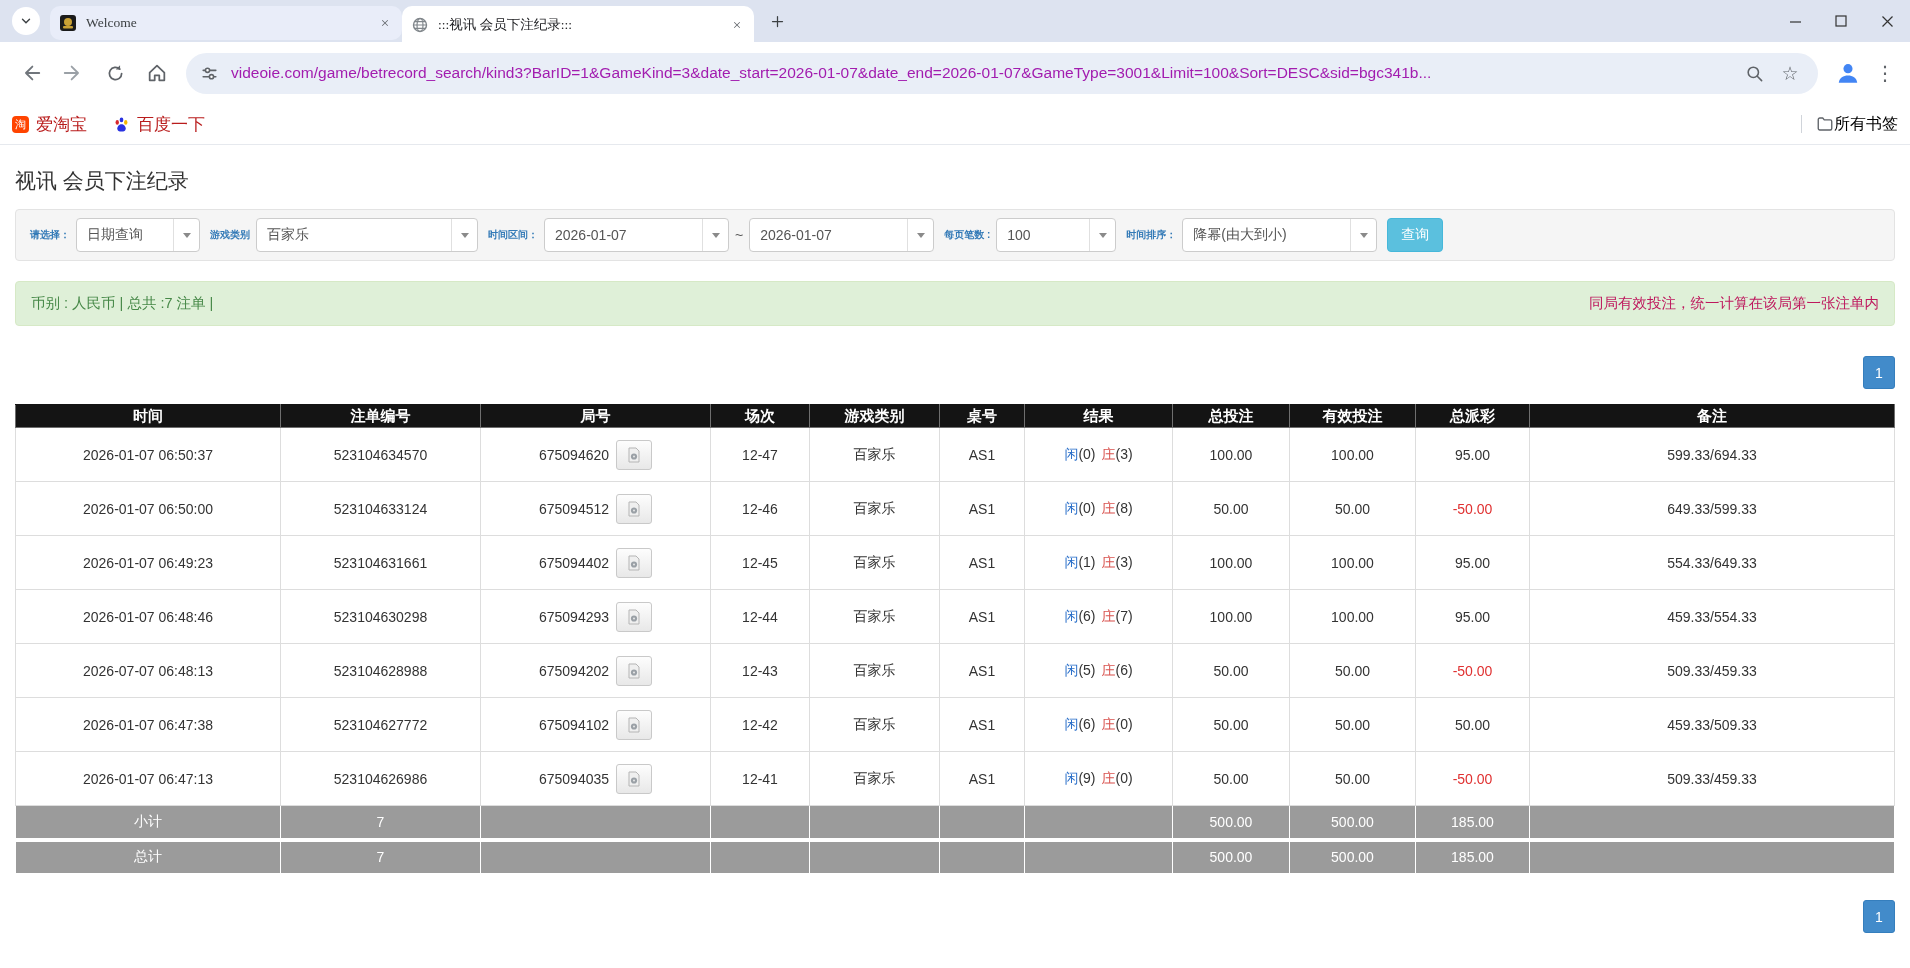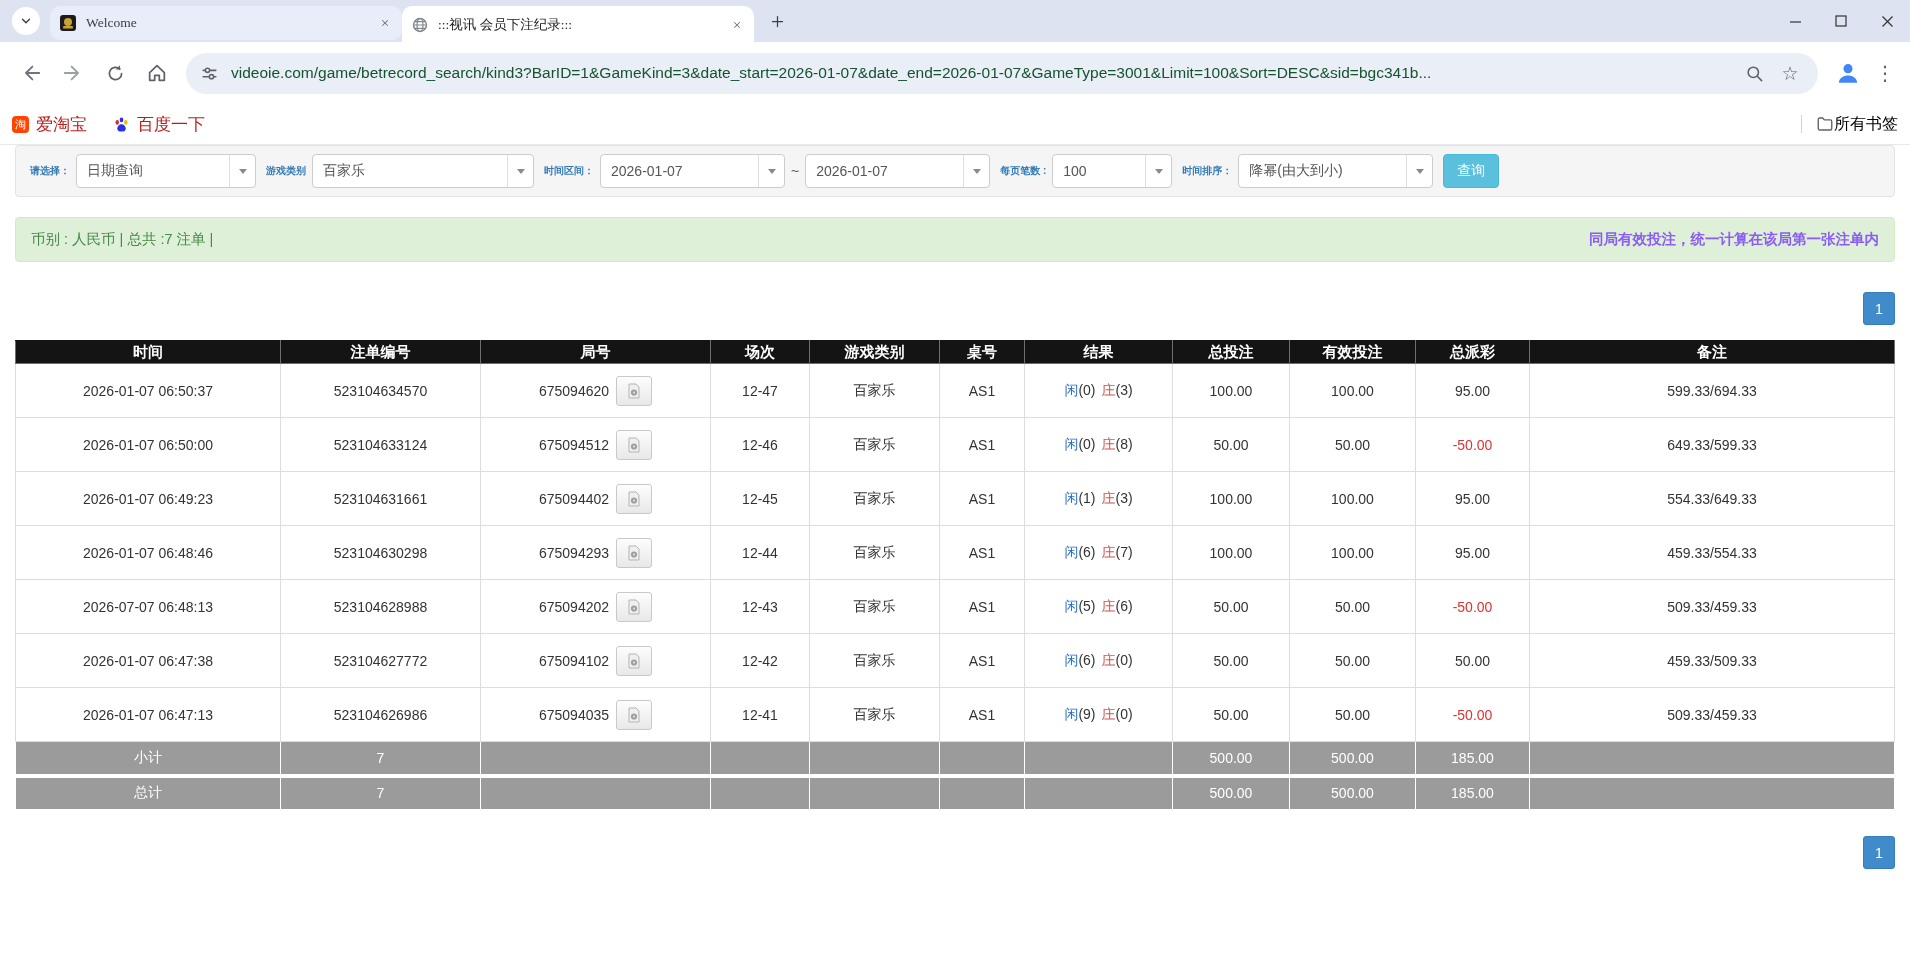--- a/index.html
+++ b/index.html
@@ -20,21 +20,21 @@
   .tab .t-close { width:18px; height:18px; display:flex; align-items:center; justify-content:center;
     font-size:15px; color:#5f6368; border-radius:9px; }
   .new-tab { width:30px; height:30px; margin-left:8px; display:flex; align-items:center; justify-content:center; }
   .win-controls { position:absolute; right:0; top:0; height:42px; display:flex; }
   .win-btn { width:46px; height:100%; display:flex; align-items:center; justify-content:center; }
 
   .toolbar { height:62px; background:#fff; display:flex; align-items:center; padding:0 10px; }
   .nav-btn { width:36px; height:36px; display:flex; align-items:center; justify-content:center; margin:0 3px; flex:0 0 auto; }
   .omnibox { flex:1; height:41px; background:#e9eef7; border-radius:21px; margin:0 8px;
     display:flex; align-items:center; padding:0 14px; min-width:0; }
-  .omnibox .url-text { flex:1; font-size:15.5px; color:#14532d; white-space:nowrap; overflow:hidden; }
+  .omnibox .url-text { flex:1; font-size:15.5px; color:#a21caf; white-space:nowrap; overflow:hidden; }
   .omni-icon { width:28px; height:28px; display:flex; align-items:center; justify-content:center; flex:0 0 auto; margin-left:8px; }
   .star-glyph { font-size:19px; color:#5f6368; }
   .avatar-btn { width:36px; height:36px; display:flex; align-items:center; justify-content:center; margin:0 4px; }
   .kebab { font-size:20px; color:#5f6368; width:30px; text-align:center; }
 
   .bookmarks-bar { height:41px; background:#fff; border-bottom:1px solid #e6e9ee;
     display:flex; align-items:center; padding:0 12px; }
   .bm-item { display:flex; align-items:center; margin-right:26px; }
   .bm-item .bm-label { font-size:17px; color:#b91c1c; margin-left:7px; }
   .bm-fav-tao { width:17px; height:17px; background:#ff4400; border-radius:4px; color:#fff;
@@ -58,21 +58,21 @@
     display:flex; align-items:center; justify-content:center; }
   .caret-shape { width:0; height:0; border-left:4px solid transparent; border-right:4px solid transparent;
     border-top:5px solid #8a8a8a; }
   .tilde { color:#555; font-size:14px; margin:0 6px; }
   .btn-search { background:#5bc0de; border:1px solid #46b8da; color:#fff; border-radius:4px;
     height:34px; padding:0 13px; font-size:14px; margin-left:10px; cursor:pointer; }
 
   .summary-bar { margin-top:20px; background:#dff0d8; border:1px solid #d6e9c6; border-radius:4px;
     padding:0 15px; height:45px; display:flex; align-items:center; justify-content:space-between; font-size:14.5px; }
   .summary-left { color:#468847; }
-  .summary-right { color:#8b5cf6;font-weight:bold; }
+  .summary-right { color:#be185d; }
 
   .pagination-row { display:flex; justify-content:flex-end; }
   .pagination-row.top { margin-top:30px; }
   .pagination-row.bottom { margin-top:26px; }
   .page-btn { min-width:32px; height:33px; background:#428bca; border:1px solid #357ebd; color:#fff;
     font-size:14px; display:flex; align-items:center; justify-content:center; border-radius:3px; }
 
   table.bets { width:100%; border-collapse:collapse; table-layout:fixed; margin-top:15px; }
   table.bets th { background:#141414; color:#fff; font-size:15px; font-weight:bold; height:23px;
     border:1px solid #6e6e6e; border-top-color:#141414; }
@@ -215,24 +215,25 @@
   <div class="bm-all">
     <svg width="18" height="18" viewBox="0 0 24 24">
         <path d="M3 6a2 2 0 0 1 2-2h4l2 2.5h8a2 2 0 0 1 2 2V18a2 2 0 0 1-2 2H5a2 2 0 0 1-2-2z" fill="none" stroke="#5f6368" stroke-width="1.8" stroke-linejoin="round"></path>
       </svg>
     <span class="bm-label">所有书签</span>
   </div>
 </div>
 
 <div class="page">
 
+  <div class="page-title">视讯 会员下注纪录</div>
 
   <div class="filter-panel">
     <span class="f-label">请选择：</span>
-    <div class="sel" style="width:180px;">
+    <div class="sel" style="width:124px;">
       <span class="sel-val">日期查询</span>
       <span class="sel-caret">
           <span class="caret-shape"></span>
         </span>
     </div>
 
     <span class="f-label">游戏类别</span>
     <div class="sel" style="width:222px;">
       <span class="sel-val">百家乐</span>
       <span class="sel-caret">

